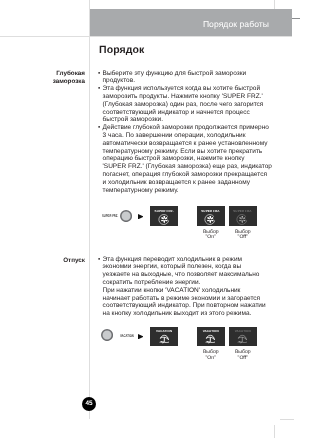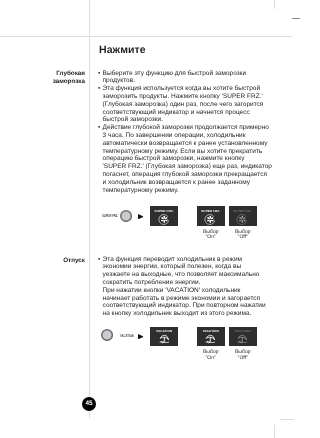--- a/index.html
+++ b/index.html
@@ -61,24 +61,27 @@
 <body>
 
 <div class="page">
 
   <div class="cm" style="left:274px;top:0px;width:1px;height:9px;"></div>
   <div class="cm" style="left:292px;top:18px;width:8px;height:1px;background:#8c8e90;"></div>
   <div class="cm" style="left:0px;top:36px;width:89px;height:1px;"></div>
   <div class="cm" style="left:280px;top:419px;width:14px;height:1px;"></div>
   <div class="cm" style="left:274px;top:425px;width:1px;height:13px;"></div>
 
+  <div class="hdr">
+    <div class="hdr-t">Порядок работы</div>
+  </div>
   <div class="vrule"></div>
   <div class="hrule"></div>
 
-  <div class="title">Нажмите</div>
+  <div class="title">Порядок</div>
 
   <div class="glabel" style="left:29px;top:70px;">
     <div class="tline">Глубокая</div>
     <div class="tline">заморозка</div>
   </div>
 
   <div class="blk" style="left:98px;top:69.5px;">
     <div class="bul">
       <span class="bmark">•</span>
       <div class="tline">Выберите эту функцию для быстрой заморозки</div>

